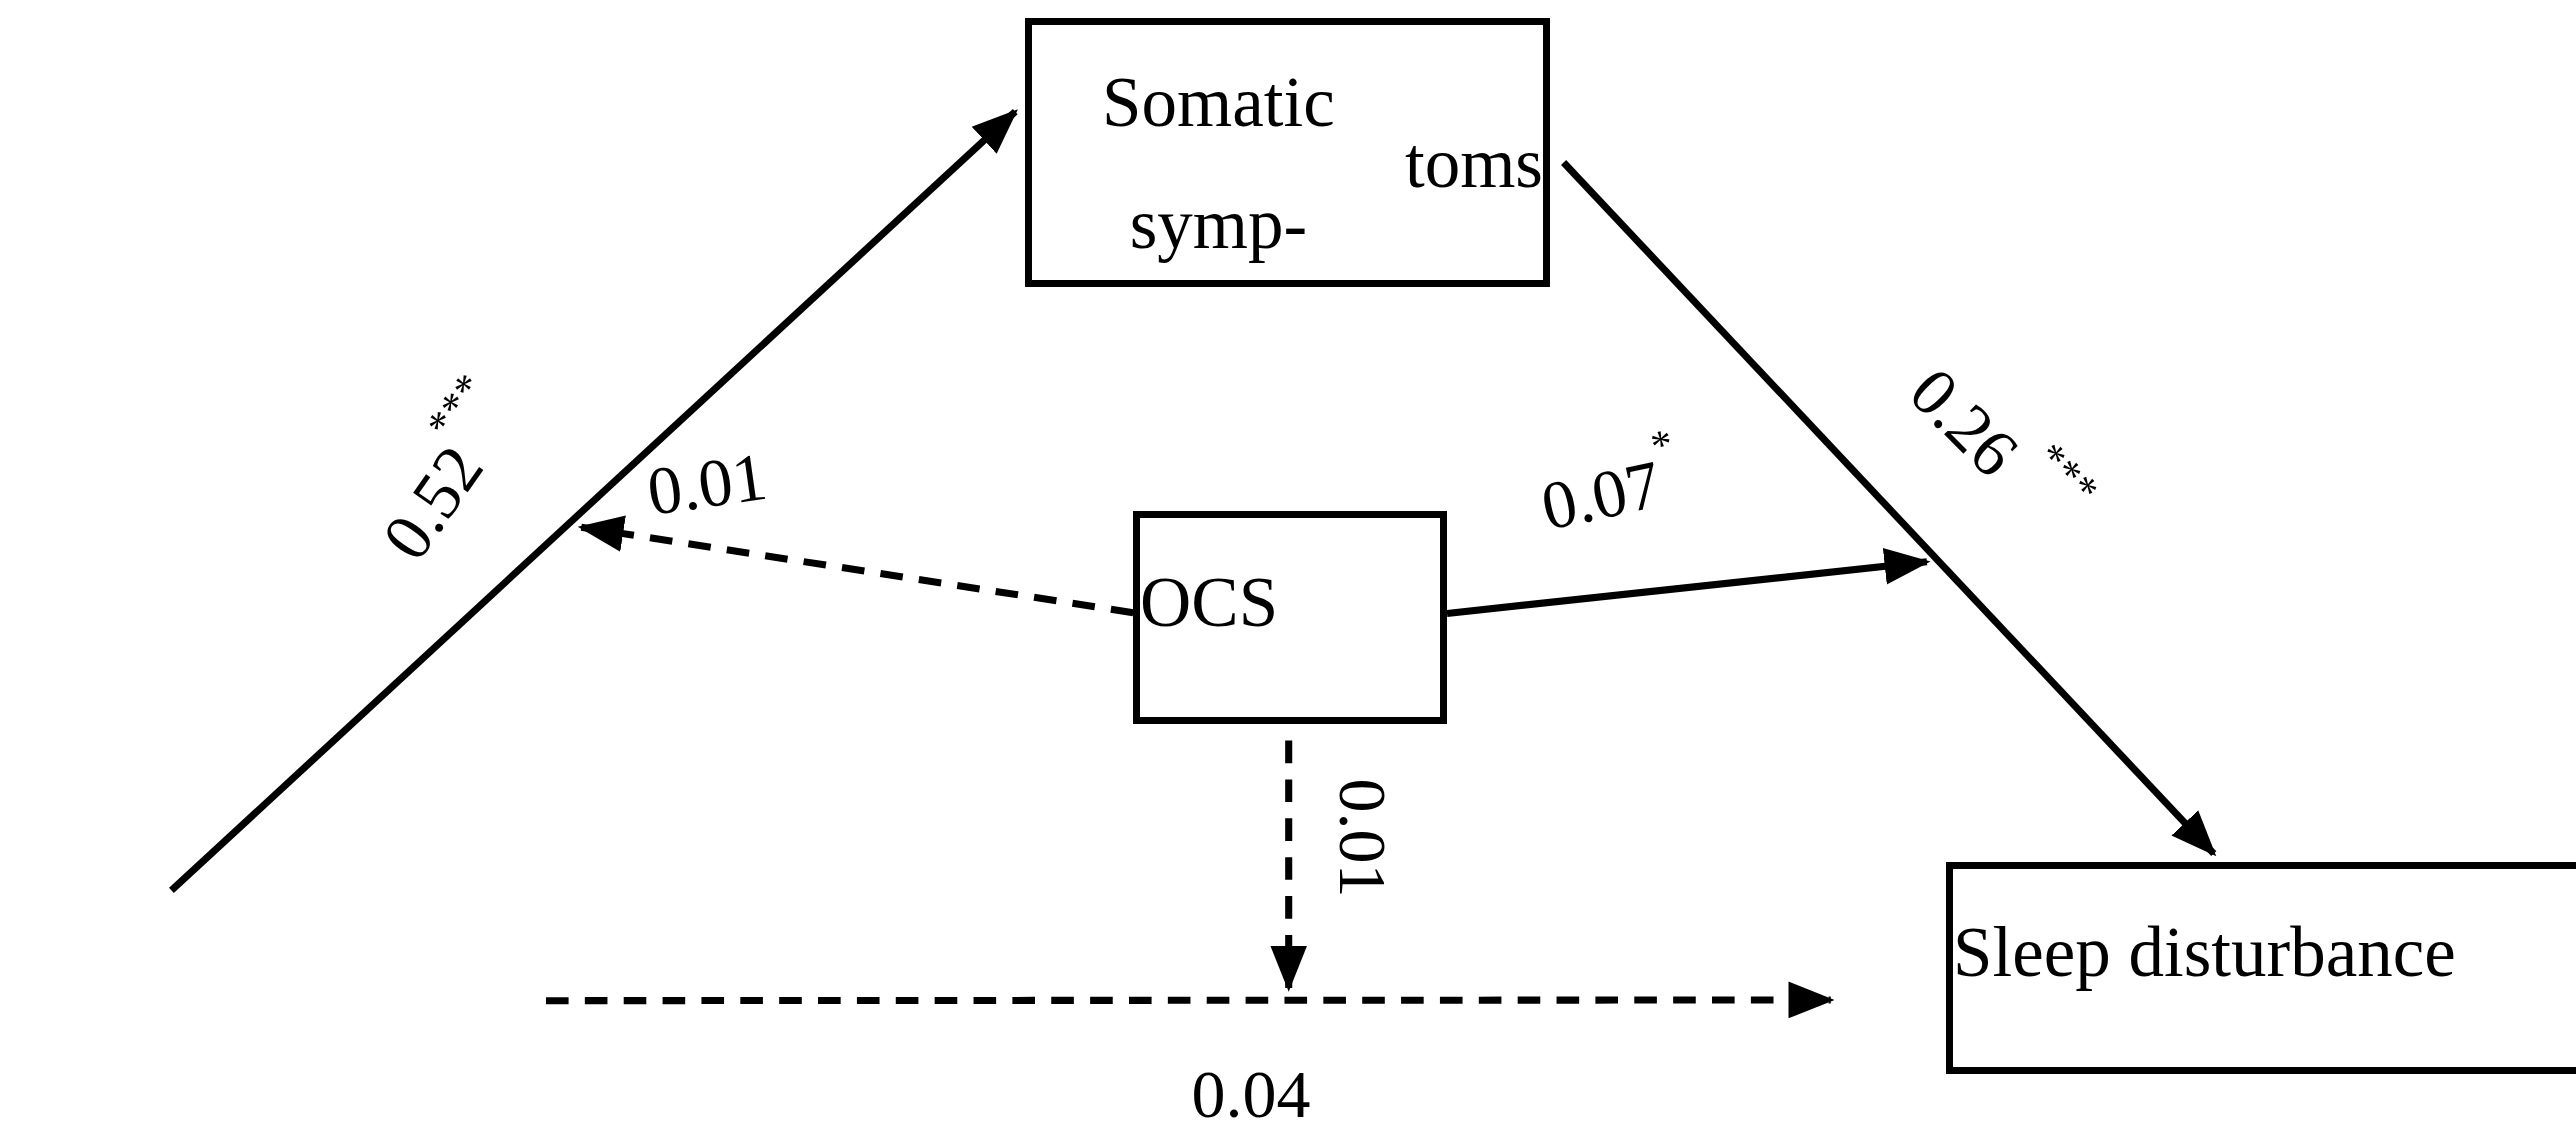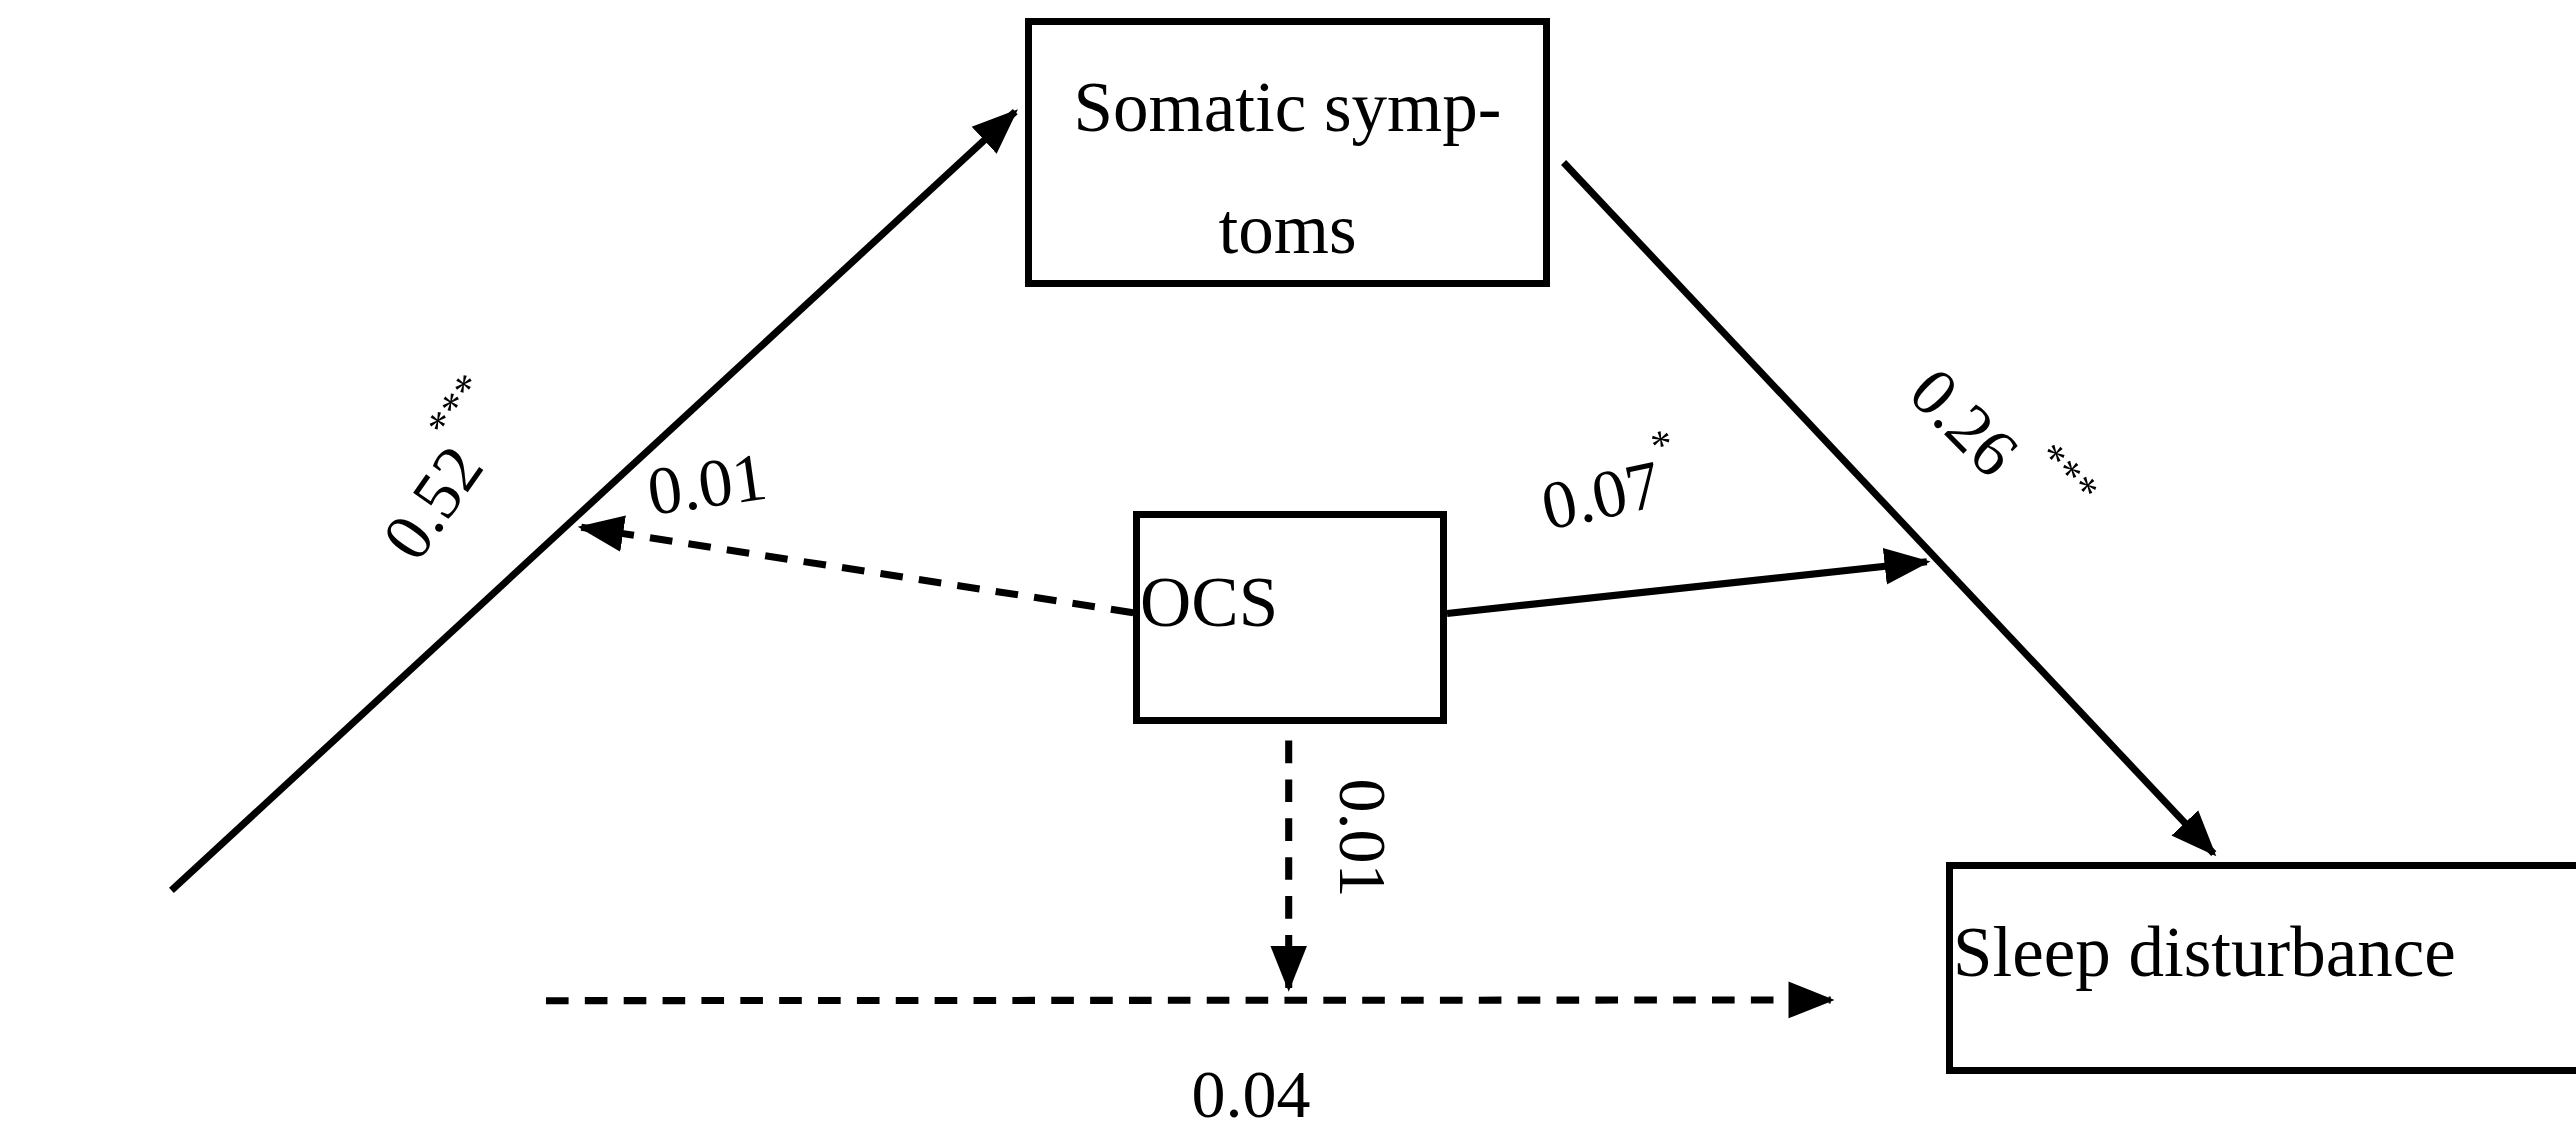--- a/index.html
+++ b/index.html
@@ -20,21 +20,21 @@
     display:flex;
     align-items:center;
     justify-content:flex-start;
     font-size:71px;
     line-height:1.1;
     text-align:center;
     padding-bottom:31px; 
   }
   #box-somatic{
     left:1025px;top:17.7px;width:525px;height:269px;
-    flex-direction:column;
+    flex-direction:row;
     justify-content:flex-start;
     padding:21px 0 0 0;
     line-height:122px;
   }
   #box-ocs{left:1133px;top:511px;width:314px;height:213px;}
   #box-hostility{left:9.2px;top:887px;width:533px;height:216px;}
   #box-sleep{left:1946px;top:862px;width:708px;height:212px;}
 
   .plabel{
     position:absolute;

